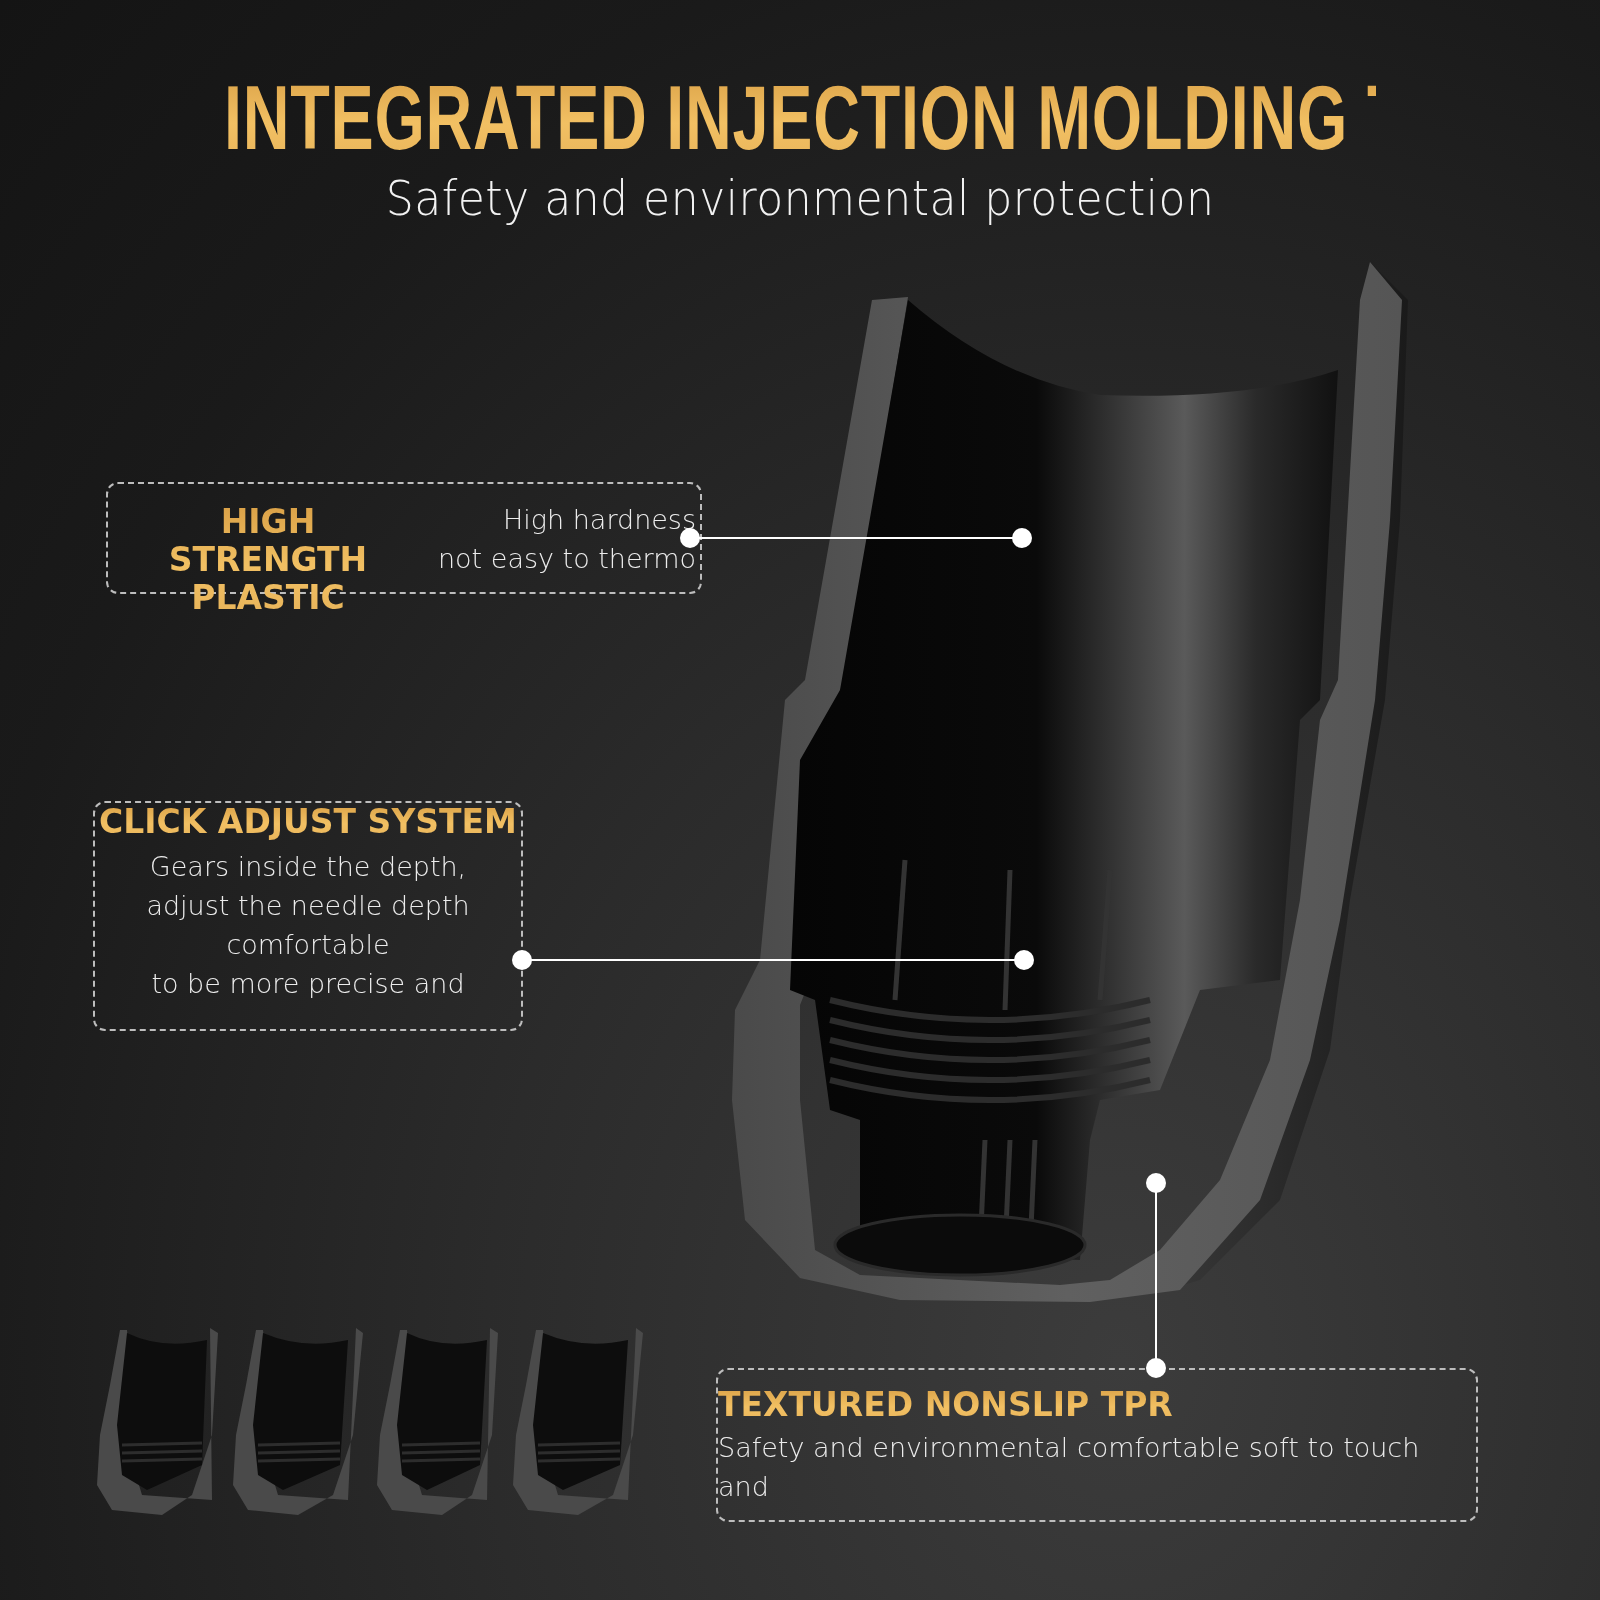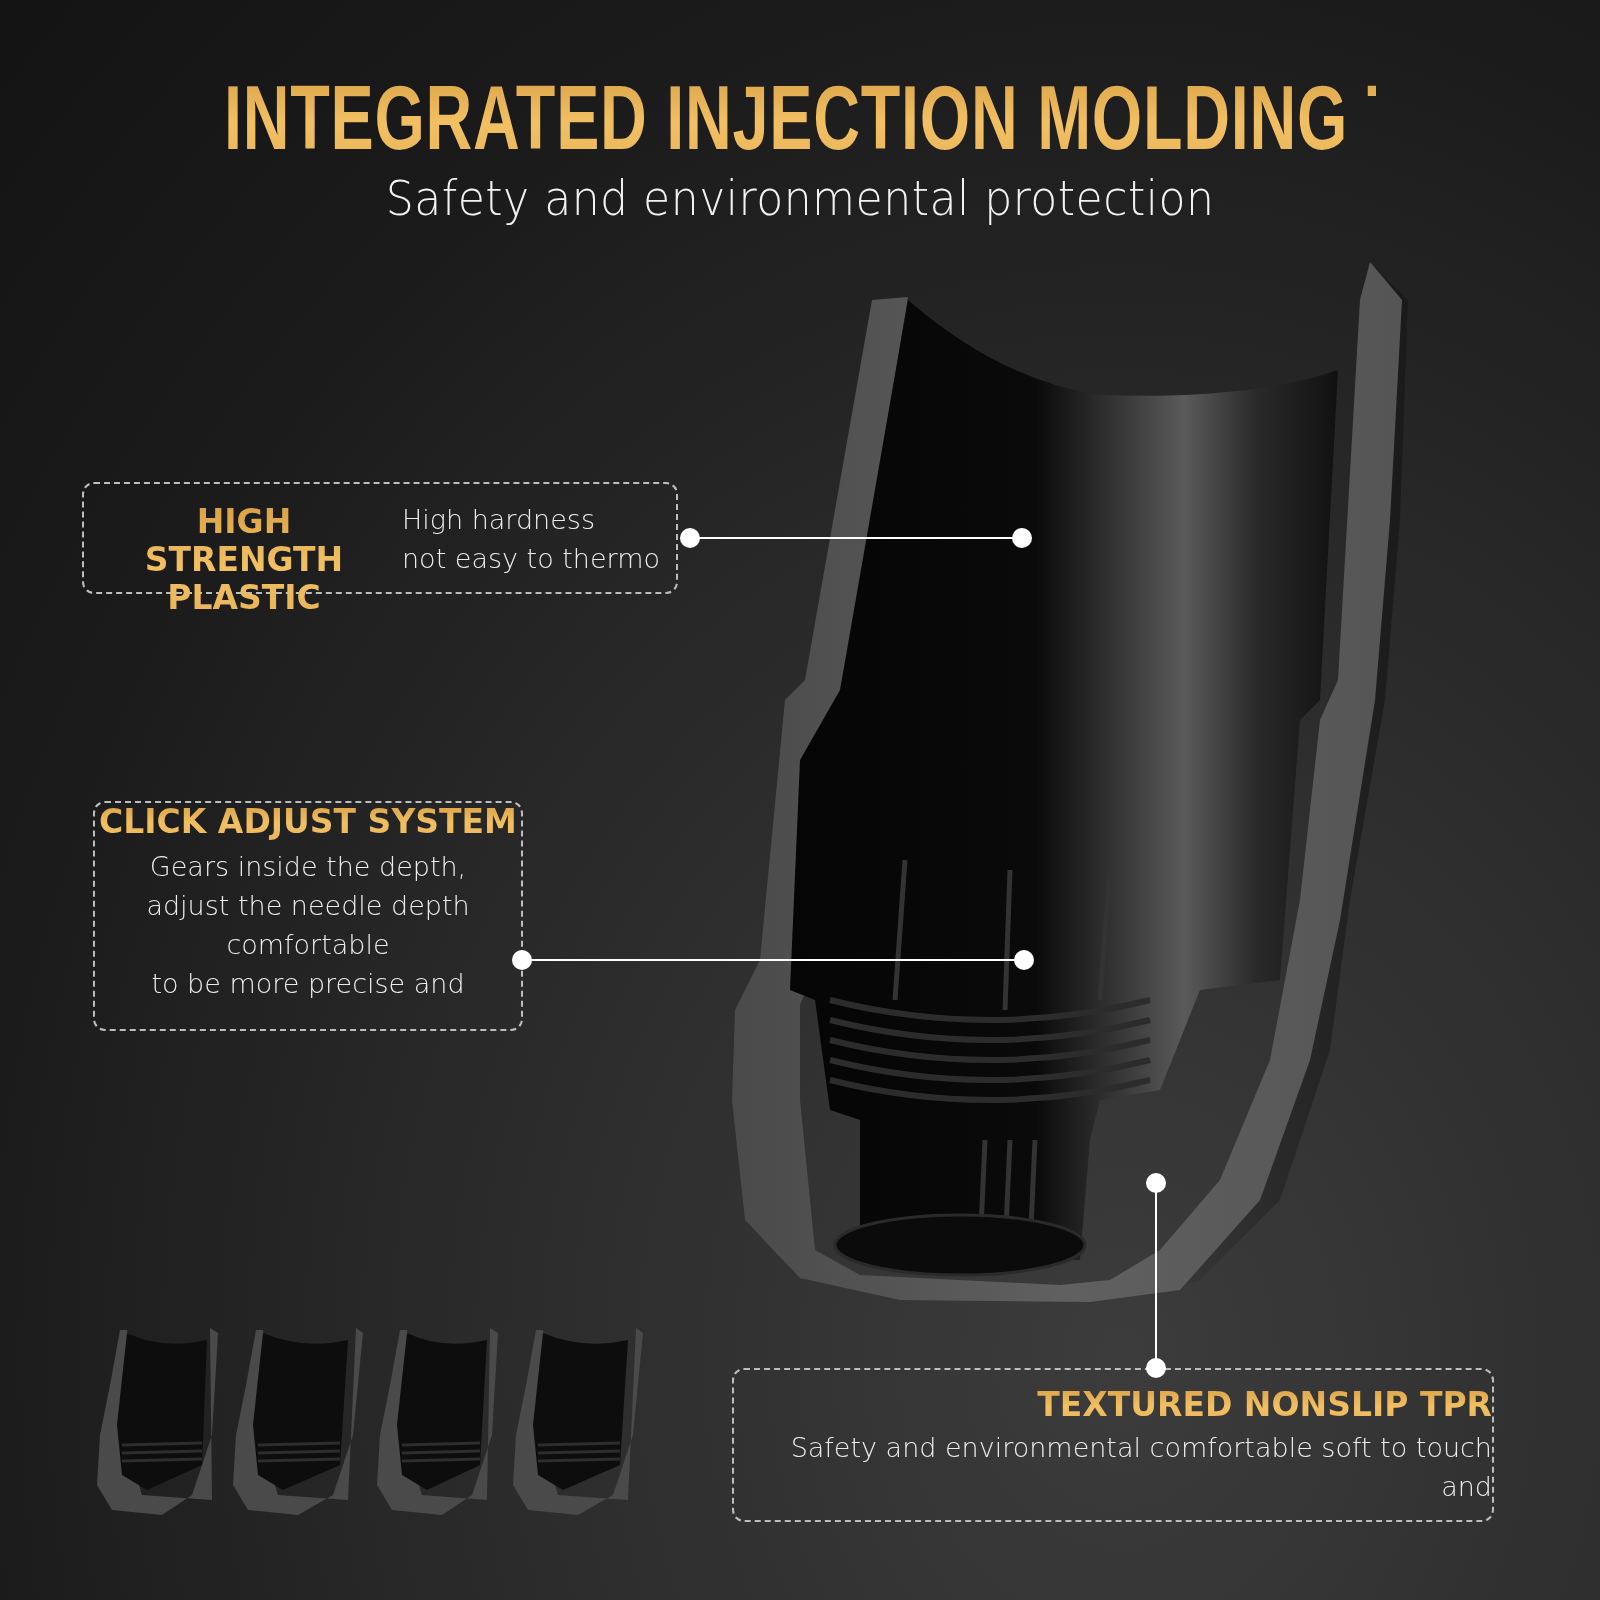--- a/index.html
+++ b/index.html
@@ -24,27 +24,27 @@
     position: absolute; left: 0; width: 1600px; top: 170px; text-align: center;
     font-family: "DejaVu Sans", sans-serif; font-weight: 200;
     font-size: 48px; color: #f2f2f2; letter-spacing: 0.5px;
     transform: scaleX(0.92);
   }
   .callout {
     position: absolute; border: 2px dashed #bdbdbd; border-radius: 12px; box-sizing: border-box;
   }
   .c-heading { font-family: "DejaVu Sans", sans-serif; font-weight: 700; font-size: 33px; line-height: 38px; }
   .c-body { font-family: "DejaVu Sans", sans-serif; font-weight: 300; font-size: 27px; color: #ececec; line-height: 39px; }
-  #c1 { left: 82px; top: 482px; width: 596px; height: 112px; }
+  #c1 { left: 106px; top: 482px; width: 596px; height: 112px; }
   #c1 .c-heading { position: absolute; left: 10px; top: 19px; width: 300px; text-align: center; }
-  #c1 .c-body { position: absolute; left: 318px; top: 16px; width: 270px; text-align: left; }
+  #c1 .c-body { position: absolute; left: 318px; top: 16px; width: 270px; text-align: right; }
   #c2 { left: 93px; top: 801px; width: 430px; height: 230px; text-align: center; }
   #c2 .c-heading { margin-top: 0; }
   #c2 .c-body { margin-top: 6px; padding: 0 20px; }
-  #c3 { left: 732px; top: 1368px; width: 762px; height: 154px; text-align: right; }
+  #c3 { left: 716px; top: 1368px; width: 762px; height: 154px; text-align: left; }
   #c3 .c-heading { margin-top: 16px; }
   #c3 .c-body { margin-top: 4px; font-size: 27px; }
   .line { position: absolute; background: #fff; }
   .dot { position: absolute; width: 20px; height: 20px; border-radius: 50%; background: #fff; transform: translate(-50%, -50%); }
   .grip { position: absolute; }
 </style>
 </head>
 <body>
 
 <div class="title gold">INTEGRATED INJECTION MOLDING TECHNOLOGY</div>

